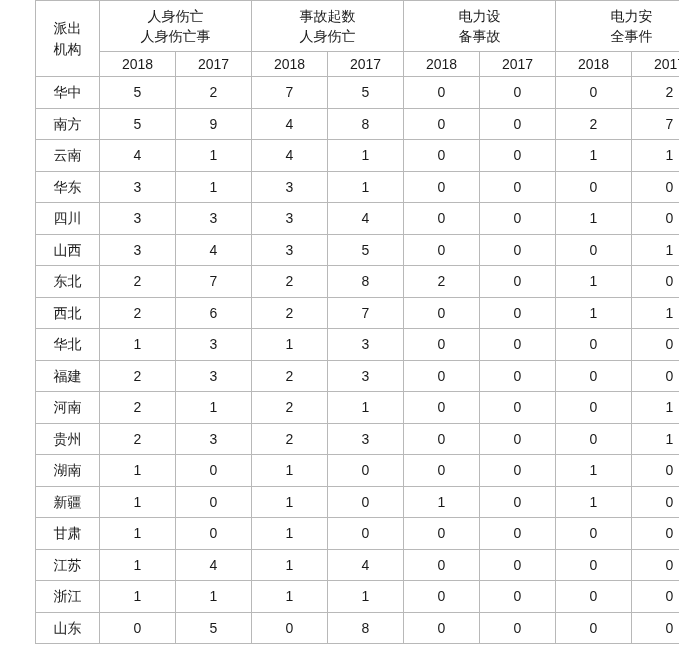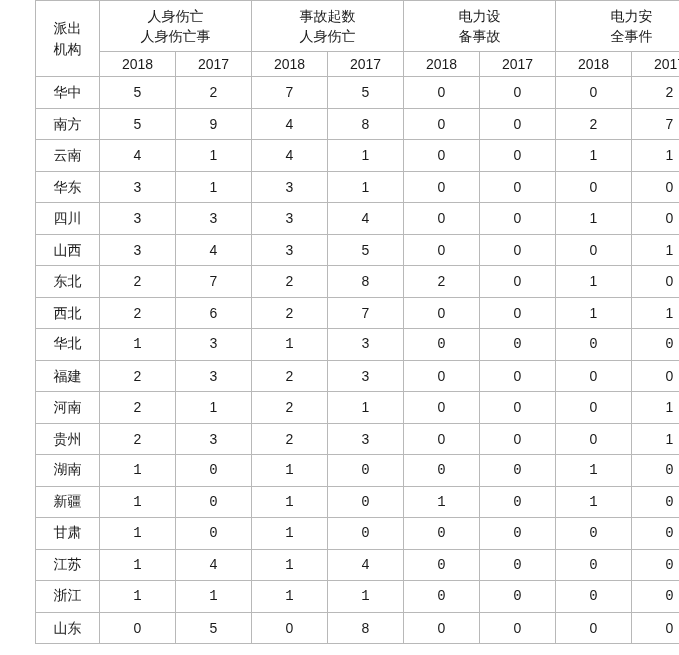--- a/index.html
+++ b/index.html
@@ -69,21 +69,20 @@
   }
   tbody td {
     height: 30.5px;
     font-size: 14px;
   }
   td.org-cell {
     font-size: 14px;
   }
   td.hl {
     color: #b25f1e;
-    font-family: Liberation Mono, monospace;
   }
 </style>
 </head>
 <body>
 
 <div id="sheet">
   <table class="data-table">
     <colgroup>
       <col class="c-org">
       <col class="c-num">

